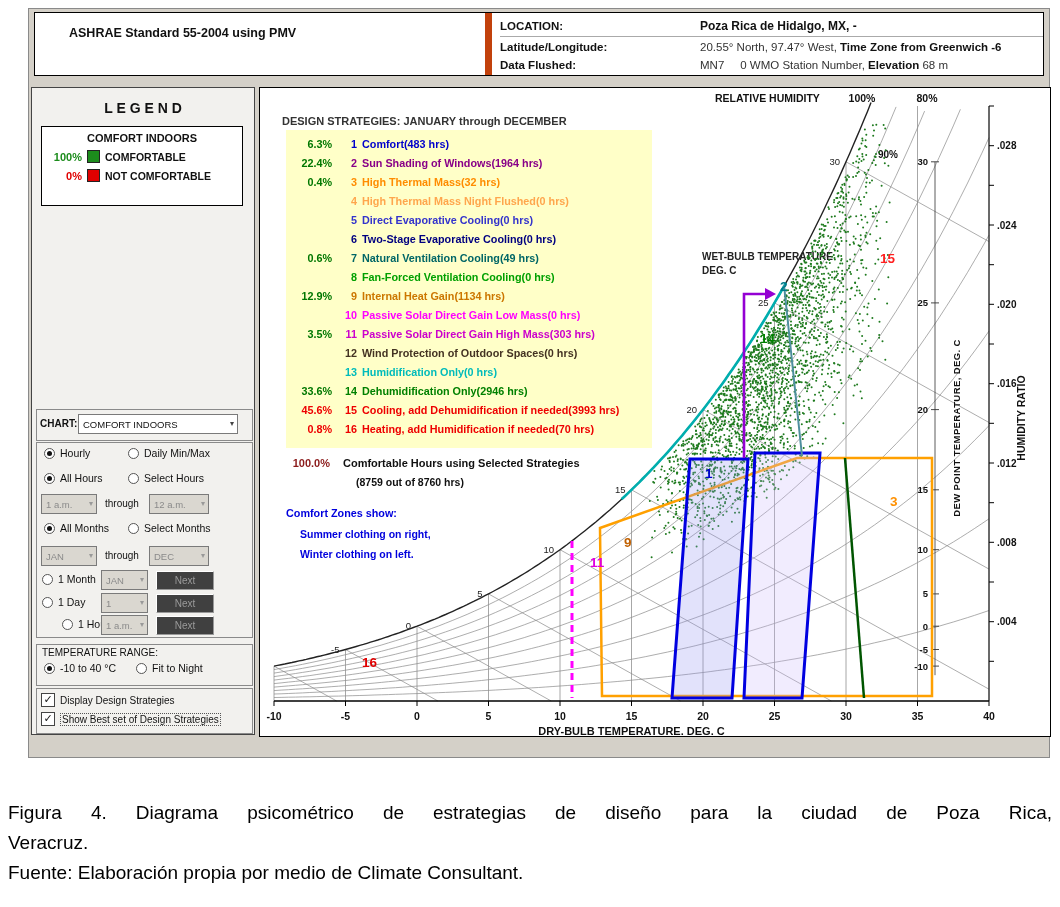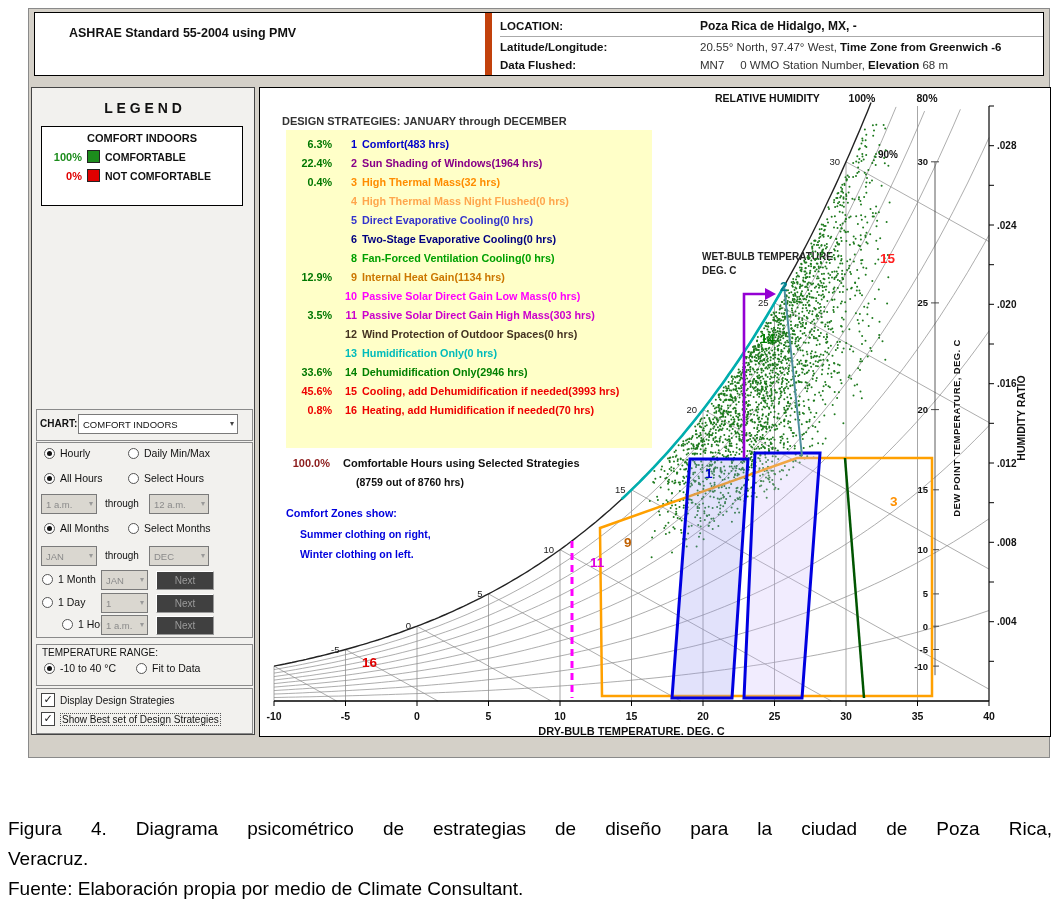--- a/index.html
+++ b/index.html
@@ -52,21 +52,21 @@
   .s-name{margin-left:5px;font-weight:bold;}
   .totals{position:absolute;left:26px;top:369px;display:flex;font-size:11px;font-weight:bold;}
   .t-pct{width:44px;text-align:right;color:#8B1A1A;}
   .t-text{margin-left:13px;color:#111;}
   .totals-sub{position:absolute;left:96px;top:388px;font-size:10.5px;font-weight:bold;color:#111;}
   .cz{position:absolute;color:#0000DD;font-weight:bold;font-size:10.8px;}
   .cz0{left:26px;top:419px;}
   .cz1{left:40px;top:440px;font-size:10.5px;}
   .cz2{left:40px;top:460px;font-size:10.5px;}
   
-  .caption{position:absolute;left:8px;top:798px;width:1044px;font-size:19px;color:#000;line-height:30px;margin-top:16px;}
+  .caption{position:absolute;left:8px;top:798px;width:1044px;font-size:19px;color:#000;line-height:30px;}
   .cap-just{text-align:justify;text-align-last:justify;}
 </style>
 </head>
 <body>
 
 <div class="stage">
   <div class="app">
 
     <div class="hdr">
       <div class="hdr-left">
@@ -192,21 +192,21 @@
       <button class="abs nextbtn" style="left:124px;top:528px;">Next</button>
 
       <div class="abs gbox" style="left:4px;top:556px;width:215px;height:40px;"></div>
       <div class="abs slabel" style="left:10px;top:559px;">TEMPERATURE RANGE:</div>
       <label class="abs radio" style="left:12px;top:574px;">
         <span class="rb on"></span>
         <span>-10 to 40 °C</span>
       </label>
       <label class="abs radio" style="left:104px;top:574px;">
         <span class="rb"></span>
-        <span>Fit to Data</span>
+        <span>Fit to Night</span>
       </label>
 
       <div class="abs gbox" style="left:4px;top:600px;width:215px;height:44px;"></div>
       <label class="abs chk" style="left:9px;top:605px;">
         <span class="cb">✓</span>
         <span class="ctext">Display Design Strategies</span>
       </label>
       <label class="abs chk chk2" style="left:9px;top:624px;">
         <span class="cb">✓</span>
         <span class="ctext">Show Best set of Design Strategies</span>
@@ -2955,20 +2955,25 @@
             <span class="s-pct" style="color: rgb(0, 119, 0);"></span>
             <span class="s-num" style="color: rgb(51, 51, 204);">5</span>
             <span class="s-name" style="color: rgb(51, 51, 204);">Direct Evaporative Cooling(0 hrs)</span>
           </div>
           <div class="s-row">
             <span class="s-pct" style="color: rgb(0, 119, 0);"></span>
             <span class="s-num" style="color: rgb(0, 0, 128);">6</span>
             <span class="s-name" style="color: rgb(0, 0, 128);">Two-Stage Evaporative Cooling(0 hrs)</span>
           </div>
           <div class="s-row">
+            <span class="s-pct" style="color: rgb(0, 119, 0);">0.6%</span>
+            <span class="s-num" style="color: rgb(0, 102, 102);">7</span>
+            <span class="s-name" style="color: rgb(0, 102, 102);">Natural Ventilation Cooling(49 hrs)</span>
+          </div>
+          <div class="s-row">
             <span class="s-pct" style="color: rgb(0, 119, 0);"></span>
             <span class="s-num" style="color: rgb(0, 160, 0);">8</span>
             <span class="s-name" style="color: rgb(0, 160, 0);">Fan-Forced Ventilation Cooling(0 hrs)</span>
           </div>
           <div class="s-row">
             <span class="s-pct" style="color: rgb(0, 119, 0);">12.9%</span>
             <span class="s-num" style="color: rgb(204, 119, 0);">9</span>
             <span class="s-name" style="color: rgb(204, 119, 0);">Internal Heat Gain(1134 hrs)</span>
           </div>
           <div class="s-row">

